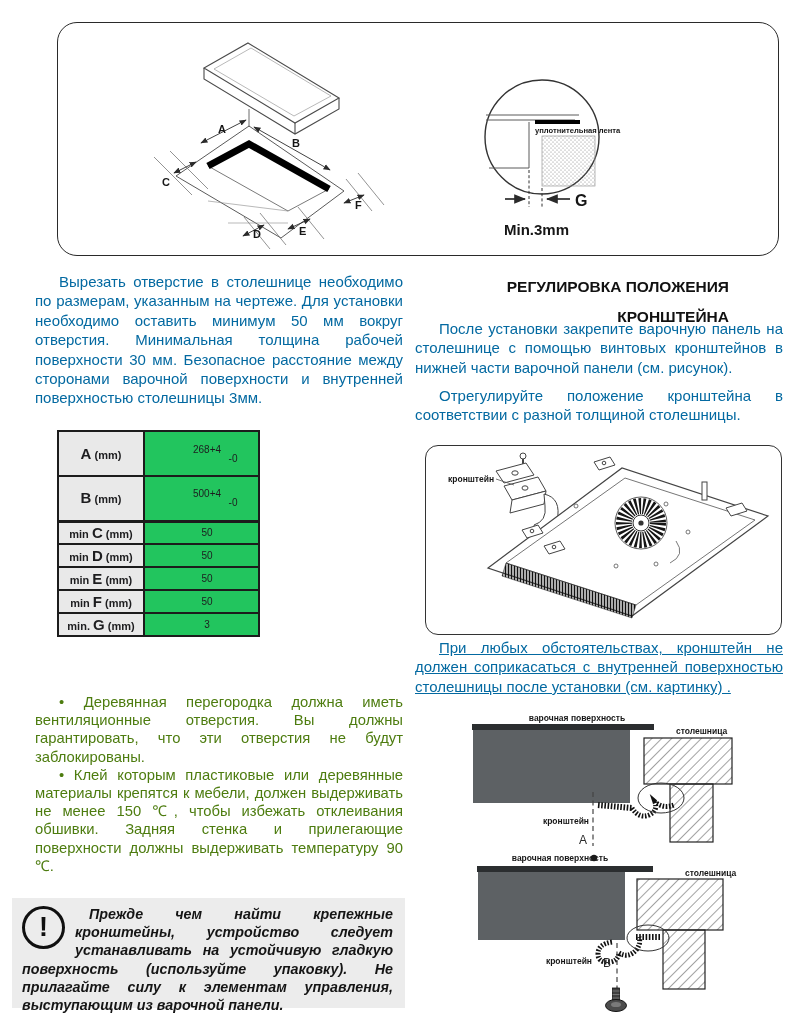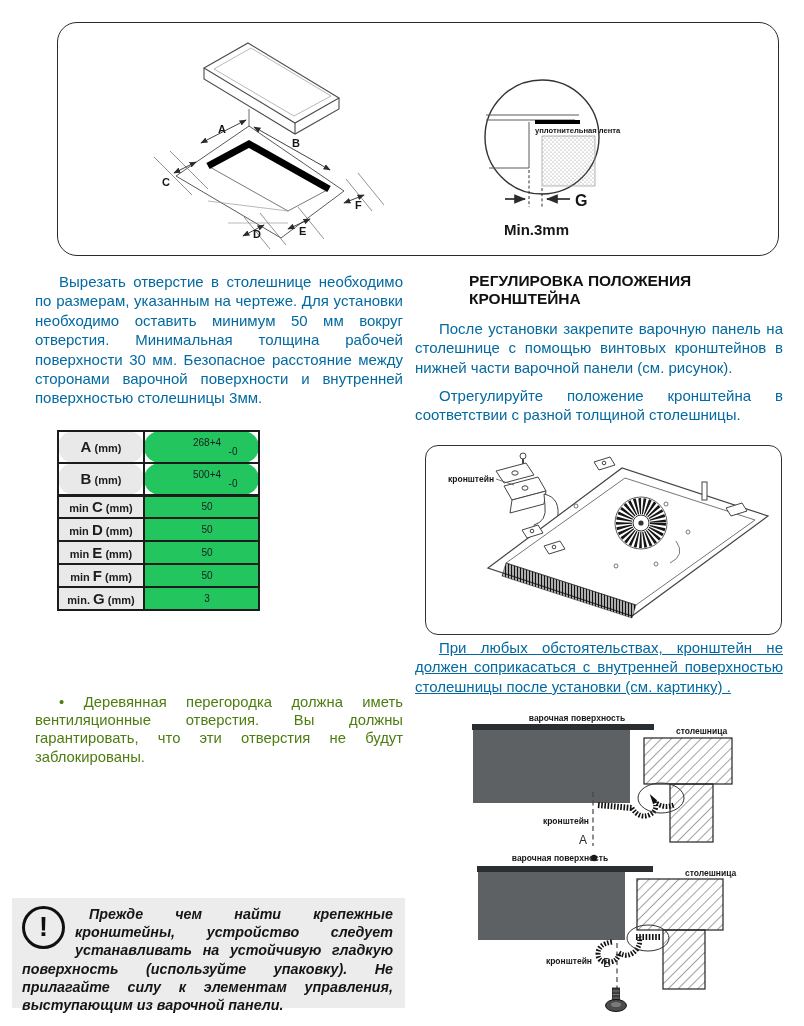--- a/index.html
+++ b/index.html
@@ -28,35 +28,35 @@
   
   .para {
     font-size:15px; line-height:19.4px; text-align:justify;
     text-indent:24px; color:#0369a1;
   }
   .bullets p { margin:0; font-size:14.8px; line-height:18.2px;
     text-align:justify; text-indent:24px; color:#4d7c0f; }
 
   .rc-heading {
     left:415px; top:272px; width:368px;
-    font-size:15.5px; font-weight:bold; text-align:left;
-    line-height:18px; color:#111;
+    font-size:15.5px; font-weight:bold; text-align:right;
+    line-height:30px; color:#111;
   }
   .rc-heading .inner { width:260px; margin:0 auto; }
 
   
   .dim-table { left:57px; top:430px; }
   .dim-table table { border-collapse:collapse; }
   .dim-table td {
     border:2px solid #1c1c1c; text-align:center; vertical-align:middle;
     padding:0 2px; box-sizing:border-box;
   }
   .dim-table td.hdr { width:86px; background:#e9e9e9; }
   .dim-table td.val { width:115px; background:#22c55e; font-size:10px;padding-left:13px; }
-  .dim-table tr.tall td { height:32px;border-radius:17px; }
+  .dim-table tr.tall td { height:45px; }
   .dim-table tr.short td { height:23px; }
   .dim-table tr.thick td { border-bottom-width:3px; }
   .pfx, .unit { font-size:11px; font-weight:bold; }
   .ltr { font-size:15px; font-weight:bold; }
   .v2 { display:block; transform:translateX(26px); margin-top:-2px; }
 
   
   .warning {
     left:12px; top:898px; width:393px; height:110px;
     background:#ececec; box-sizing:border-box;
@@ -177,20 +177,21 @@
     <tr class="short">
       <td class="hdr"><span class="pfx">min. </span><span class="ltr">G</span><span class="unit"> (mm)</span></td>
       <td class="val"><span>3</span></td>
     </tr>
   </tbody>
     </table>
 </div>
 
 <div class="abs bullets" style="left:35px; top:693px; width:368px;">
   <p>• Деревянная перегородка должна иметь вентиляционные отверстия. Вы должны гарантировать, что эти отверстия не будут заблокированы.</p>
+  <p>• Клей которым пластиковые или деревянные материалы крепятся к мебели, должен выдерживать не менее 150 ℃, чтобы избежать отклеивания обшивки. Задняя стенка и прилегающие поверхности должны выдерживать температуру 90 ℃.</p>
 </div>
 
 <div class="abs warning">
   <div class="warning-icon">!</div>
   <div class="warning-text">Прежде чем найти крепежные кронштейны, устройство следует устанавливать на устойчивую гладкую поверхность (используйте упаковку). Не прилагайте силу к элементам управления, выступающим из варочной панели.</div>
 </div>
 
 <div class="abs rc-heading">
   <div class="inner">РЕГУЛИРОВКА ПОЛОЖЕНИЯ КРОНШТЕЙНА</div>
 </div>

